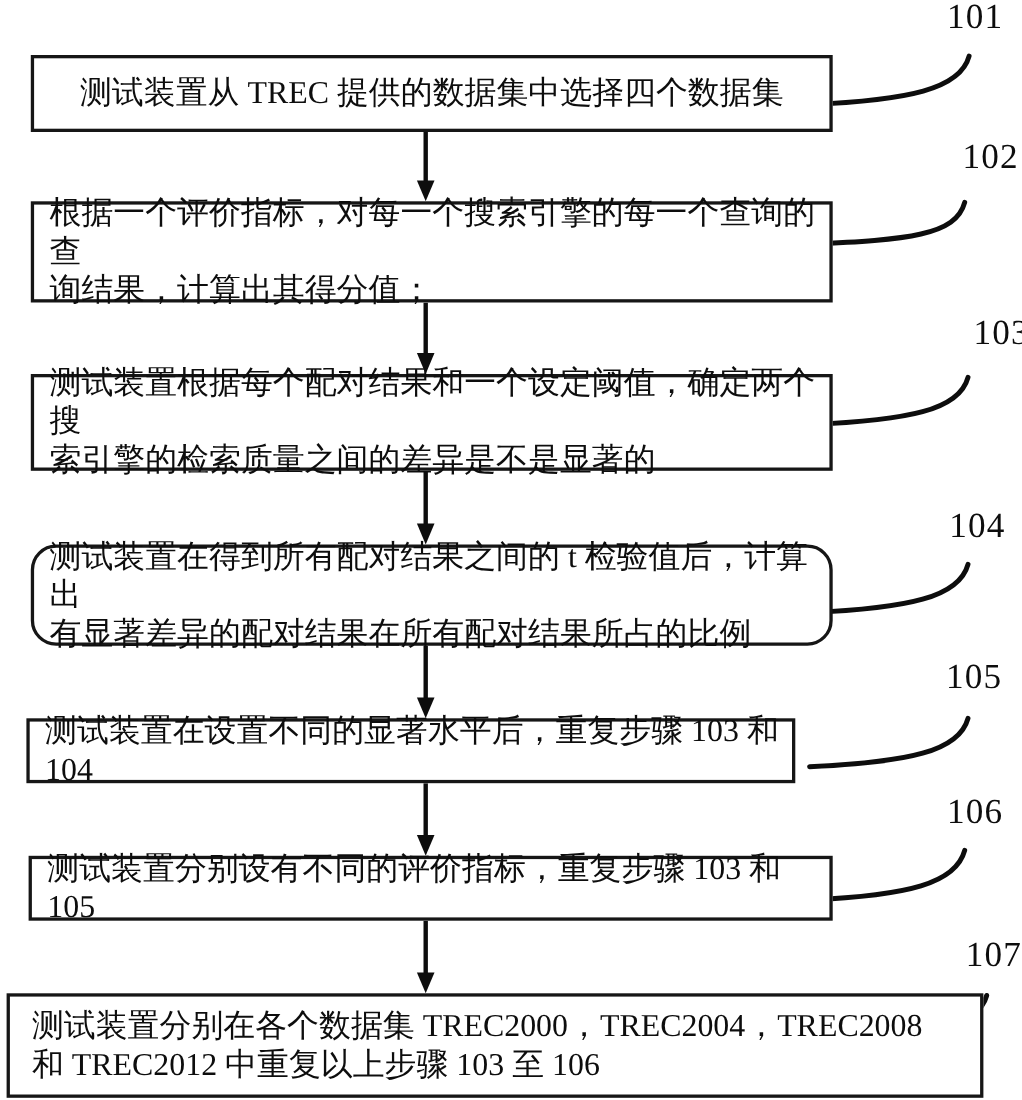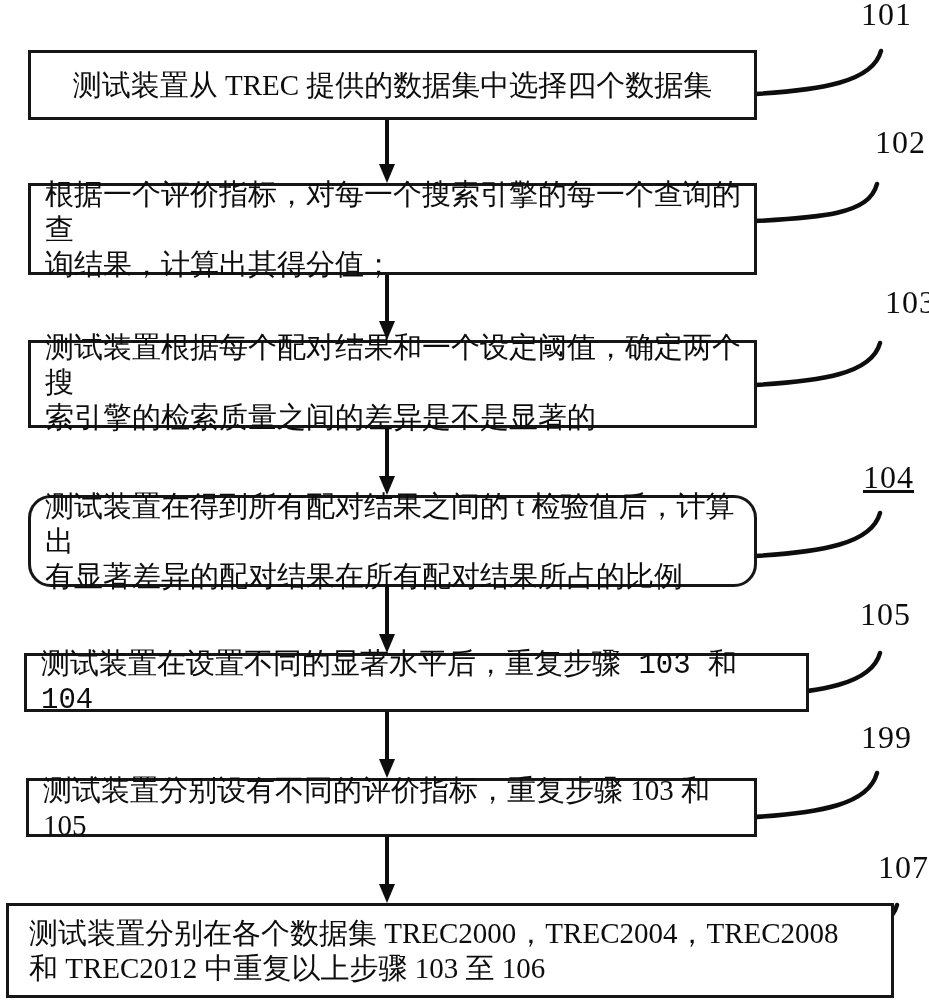--- a/index.html
+++ b/index.html
@@ -101,34 +101,34 @@
   <div class="box" style="left:28px; top:340px; width:729px; height:88px;font-family:Liberation Mono, monospace;">
     <p class="box-text pad">测试装置根据每个配对结果和一个设定阈值，确定两个搜
 索引擎的检索质量之间的差异是不是显著的</p>
   </div>
 
   <div class="box" style="left:28px; top:495px; width:729px; height:92px;border-radius:23px;">
     <p class="box-text pad">测试装置在得到所有配对结果之间的 t 检验值后，计算出
 有显著差异的配对结果在所有配对结果所占的比例</p>
   </div>
 
-  <div class="box" style="left:24px; top:653px; width:785px; height:59px;font-family:Liberation Mono, monospace;">
+  <div class="box" style="left:24px; top:653px; width:699px; height:59px;">
     <p class="box-text pad">测试装置在设置不同的显著水平后，重复步骤 103 和 104</p>
   </div>
 
   <div class="box" style="left:26px; top:778px; width:731px; height:59px;">
     <p class="box-text pad">测试装置分别设有不同的评价指标，重复步骤 103 和 105</p>
   </div>
 
   <div class="box" style="left:6px; top:903px; width:888px; height:95px;">
     <p class="box-text pad-wide">测试装置分别在各个数据集 TREC2000，TREC2004，TREC2008
 和 TREC2012 中重复以上步骤 103 至 106</p>
   </div>
 
   <div class="ref-label" style="left:861px; top:-2px;">101</div>
   <div class="ref-label" style="left:875px; top:126px;">102</div>
   <div class="ref-label" style="left:861px; top:286px;margin-left:24px;">103</div>
-  <div class="ref-label" style="left:863px; top:461px;text-decoration:underline;">104</div>
+  <div class="ref-label" style="left:863px; top:461px;">104</div>
   <div class="ref-label" style="left:860px; top:598px;">105</div>
-  <div class="ref-label" style="left:861px; top:721px;">199</div>
+  <div class="ref-label" style="left:861px; top:721px;">106</div>
   <div class="ref-label" style="left:878px; top:851px;">107</div>
 
 </div>
 
 </body></html>

